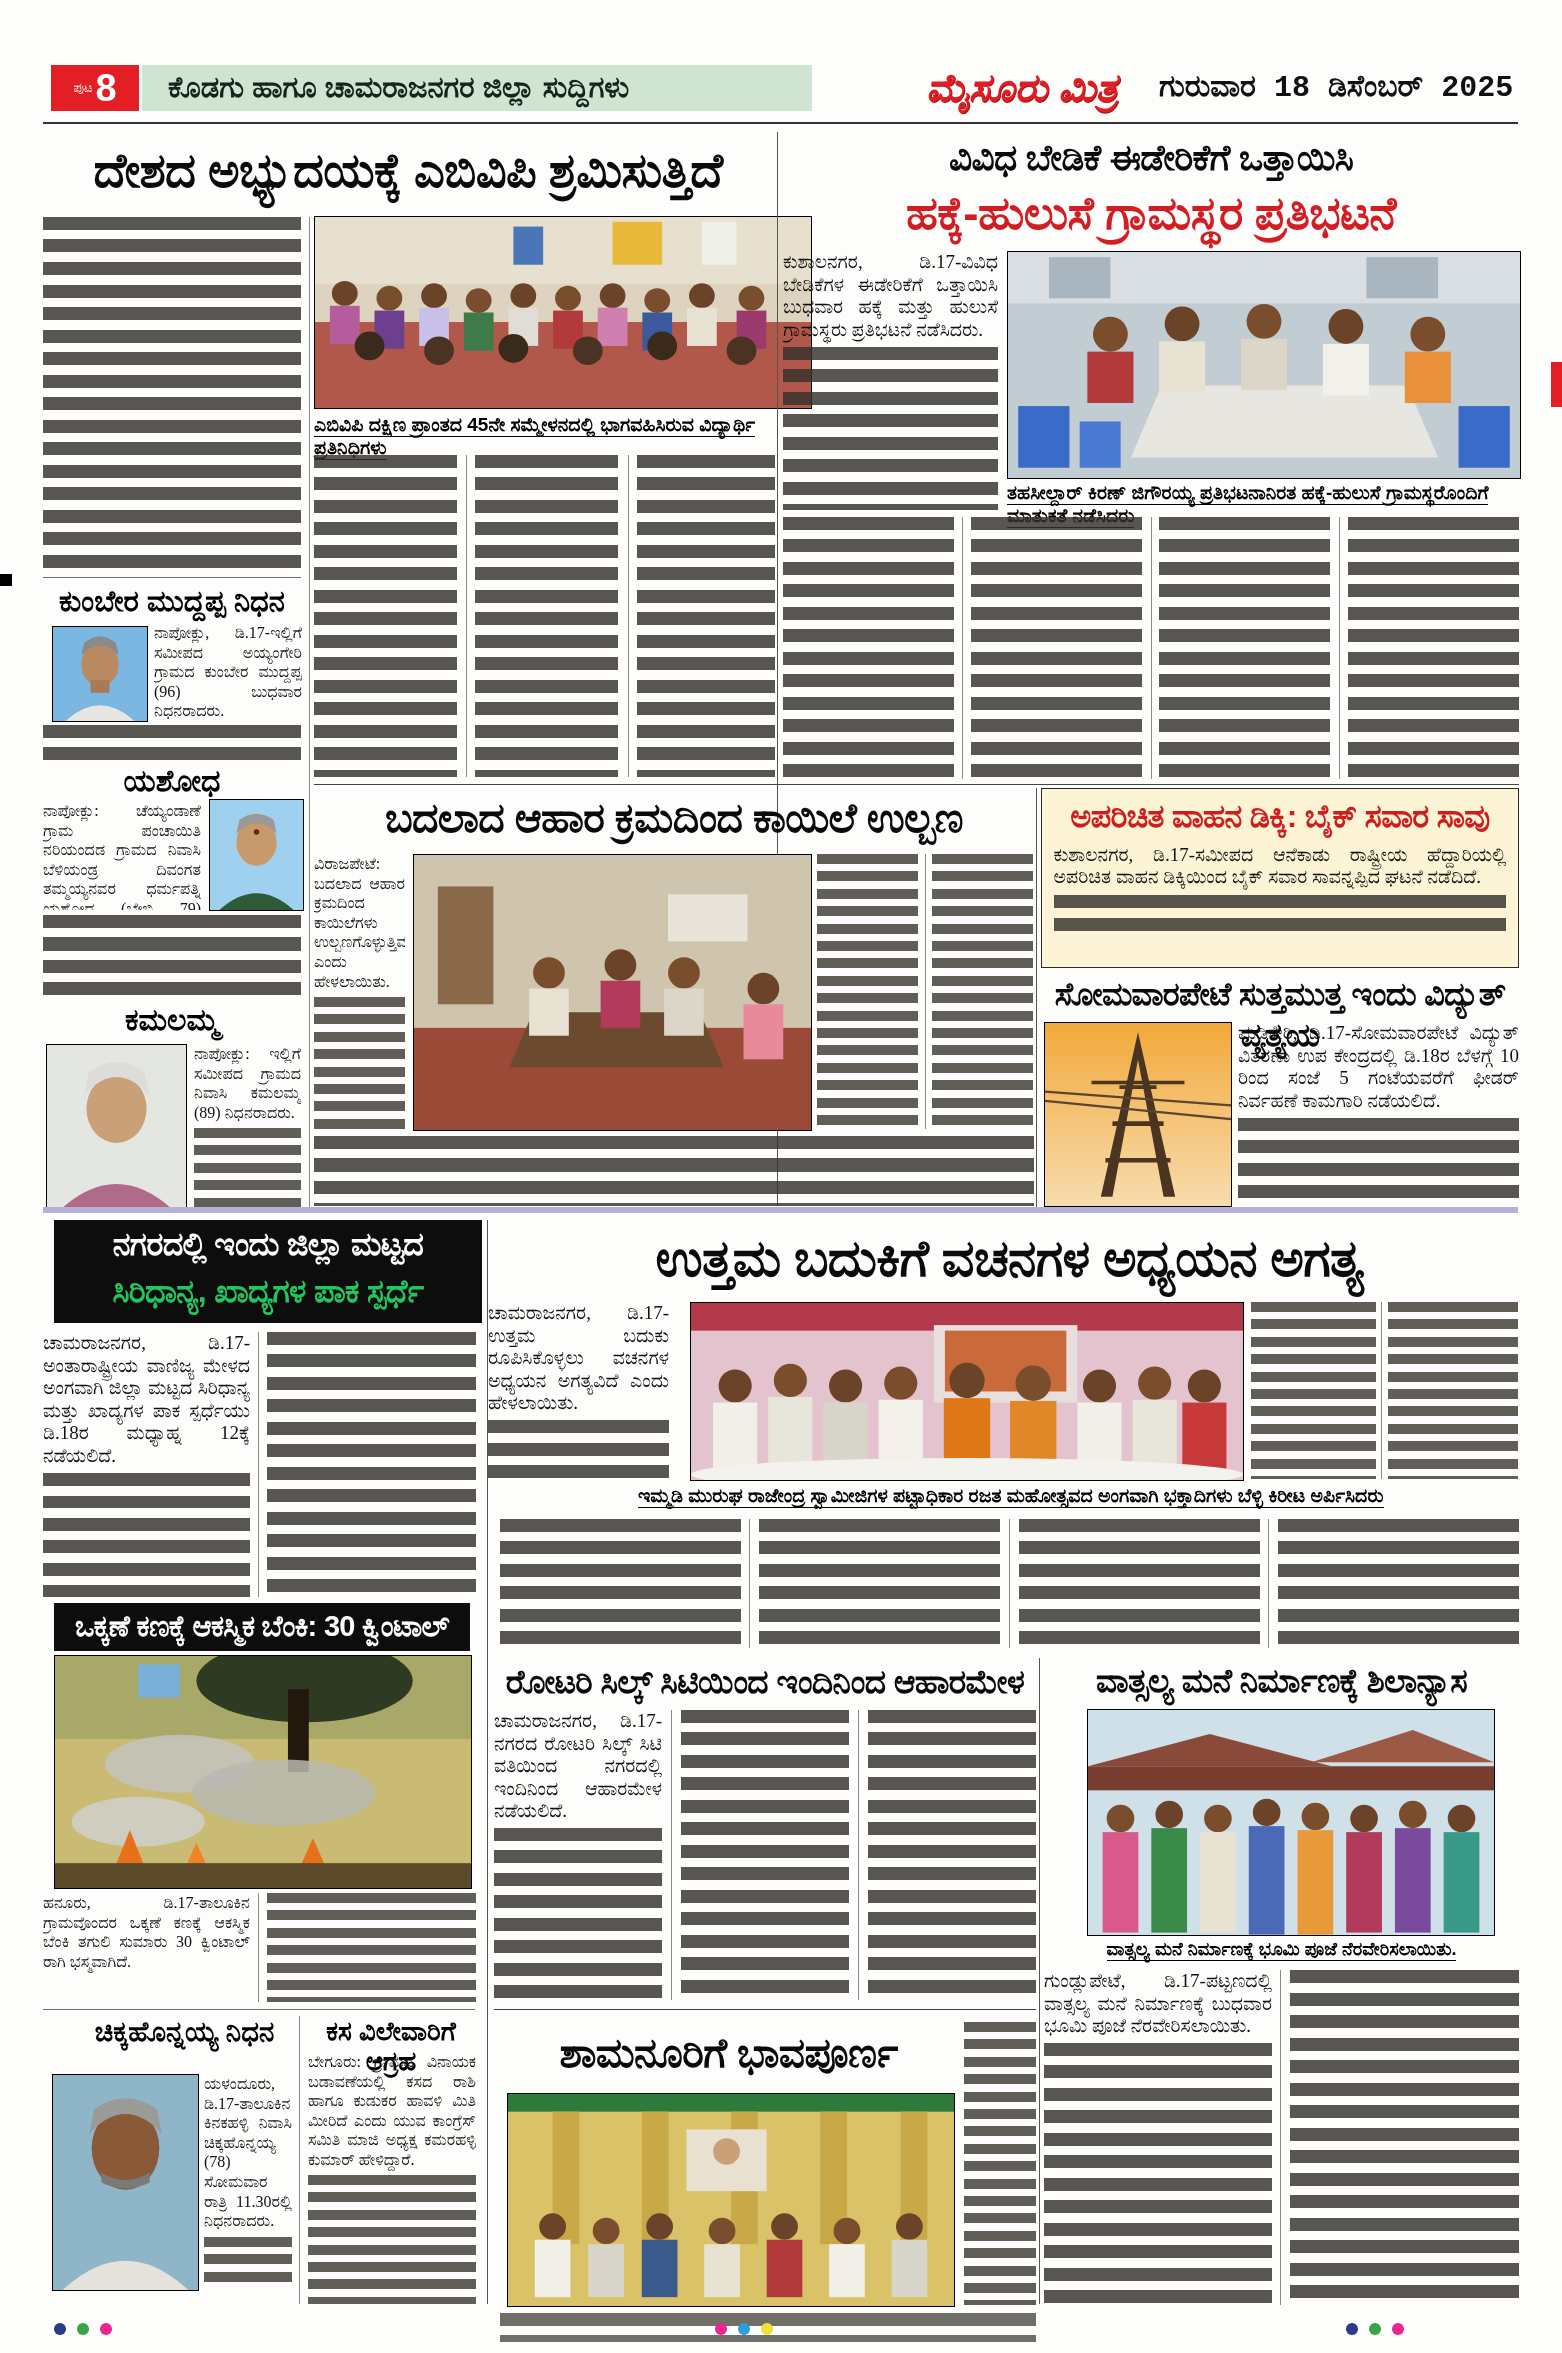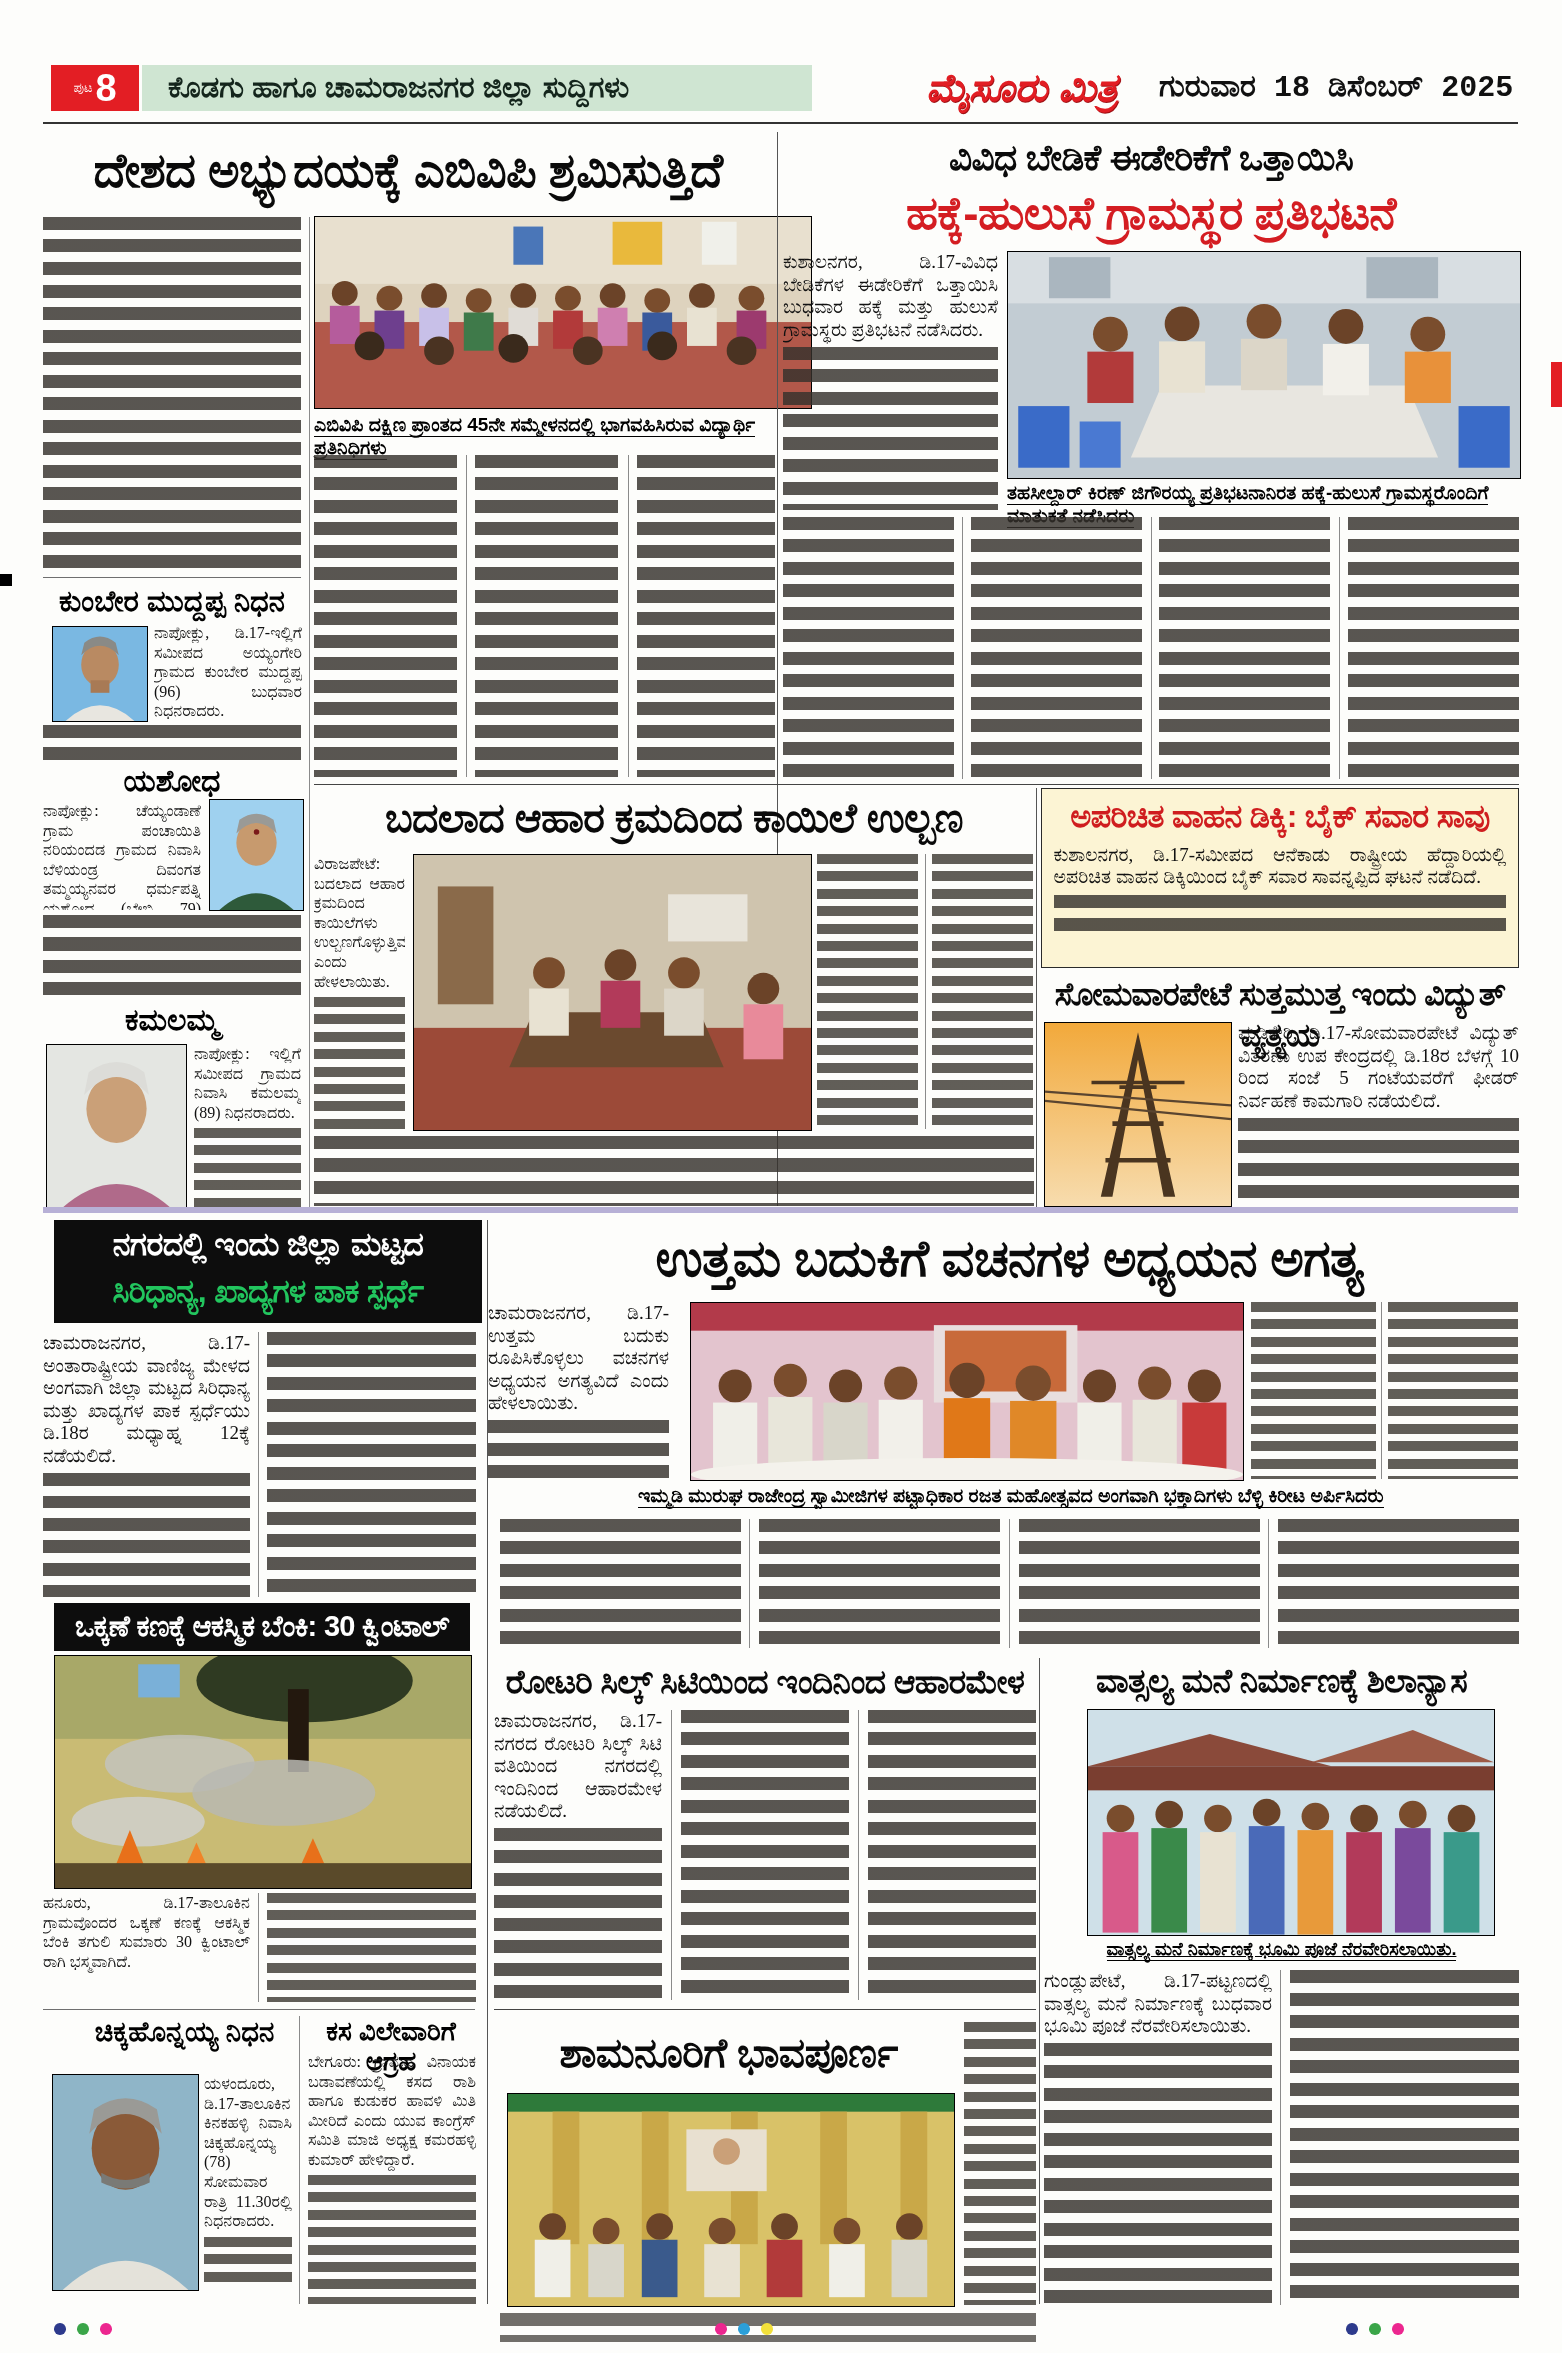--- a/index.html
+++ b/index.html
@@ -401,21 +401,21 @@
       <circle cx="56" cy="26.5" r="3.4" fill="#7a4d2d"></circle>
         <rect x="51.6" y="29.9" width="8.8" height="26" fill="#e89a3a"></rect>
       <circle cx="68" cy="27" r="3.4" fill="#6b4328"></circle>
         <rect x="63.6" y="30.4" width="8.8" height="25" fill="#b23a5a"></rect>
       <circle cx="80" cy="26" r="3.4" fill="#7a4d2d"></circle>
         <rect x="75.6" y="29.4" width="8.8" height="26" fill="#7a4a9c"></rect>
       <circle cx="92" cy="27" r="3.4" fill="#6b4328"></circle>
         <rect x="87.6" y="30.4" width="8.8" height="25" fill="#3a9a8a"></rect>
     </svg>
   </div>
-  <div class="abs cap" style="left:1044px;top:1938px;width:475px;height:26px;text-align:center;font-size:18px;text-decoration:underline;">
+  <div class="abs cap" style="left:1044px;top:1938px;width:475px;height:26px;text-align:center;font-size:18px;">
     <span>ವಾತ್ಸಲ್ಯ ಮನೆ ನಿರ್ಮಾಣಕ್ಕೆ ಭೂಮಿ ಪೂಜೆ ನೆರವೇರಿಸಲಾಯಿತು.</span>
   </div>
   <div class="abs txtcol" style="left:1044px;top:1970px;width:228px;height:335px;">
     <div class="lead">ಗುಂಡ್ಲುಪೇಟೆ, ಡಿ.17-ಪಟ್ಟಣದಲ್ಲಿ ವಾತ್ಸಲ್ಯ ಮನೆ ನಿರ್ಮಾಣಕ್ಕೆ ಬುಧವಾರ ಭೂಮಿ ಪೂಜೆ ನೆರವೇರಿಸಲಾಯಿತು.</div>
     <div class="greek"></div>
   </div>
   <div class="abs vrule" style="left:1280px;top:1970px;height:335px;"></div>
   <div class="abs txtcol" style="left:1290px;top:1970px;width:229px;height:335px;">
       <div class="greek"></div>
     </div>

